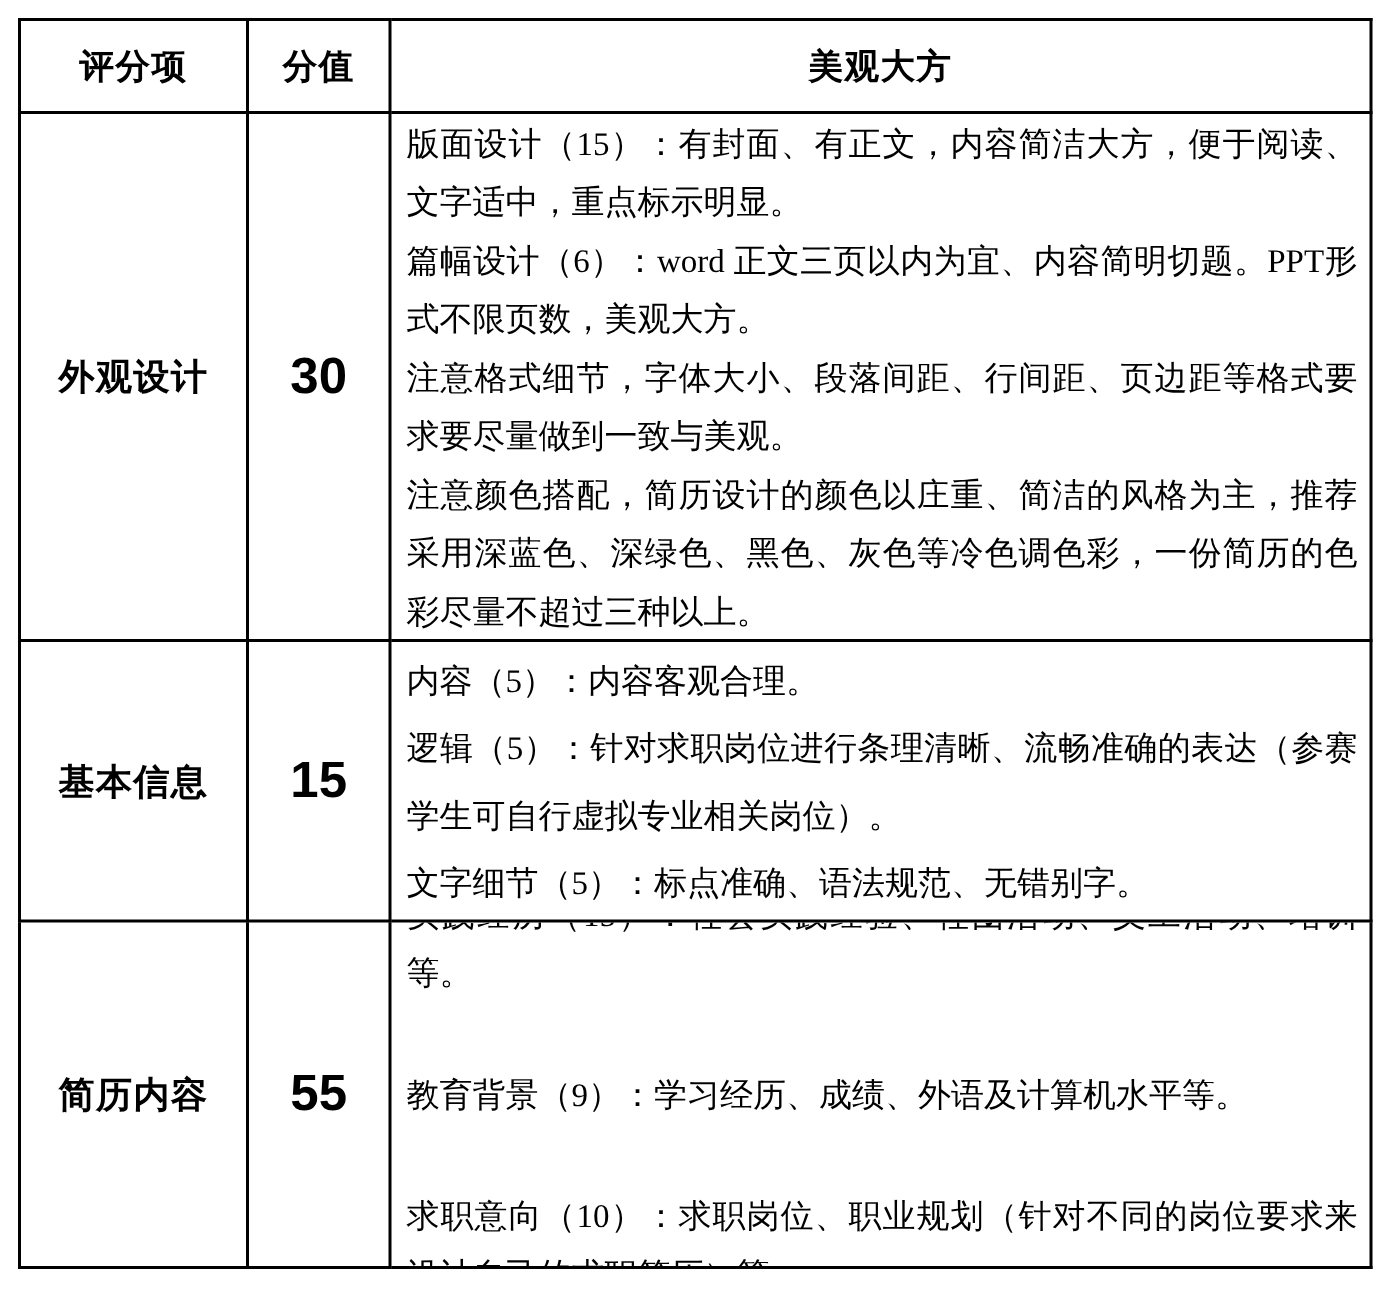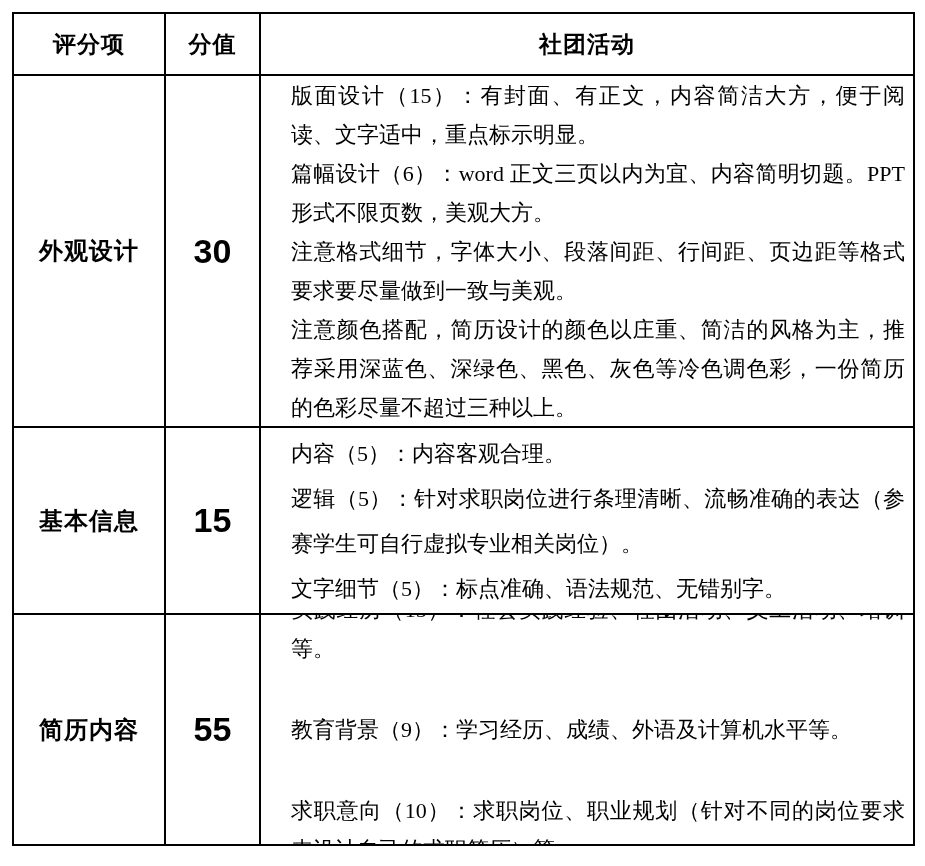--- a/index.html
+++ b/index.html
@@ -65,39 +65,38 @@
     overflow: hidden;
     padding: 0 8px 0 10px;
   }
   .h-r1 { height: 350px; }
   .h-r2 { height: 185px; }
   .h-r3 { height: 229px; gap: 42px; }
   .para {
     font-size: 22px;
     line-height: 39px;
     text-align: justify;
-    margin-left: 20px;
   }
   .h-r2 .para { line-height: 45px; }
 </style>
 </head>
 <body>
 
 <div class="page">
   <table class="scoring">
     <colgroup>
       <col class="c-item">
       <col class="c-score">
       <col class="c-crit">
     </colgroup>
     <tbody>
         <tr>
       <th class="hdr">评分项</th>
       <th class="hdr">分值</th>
-      <th class="hdr">社团活动</th>
+      <th class="hdr">美观大方</th>
     </tr>
 
     <tr>
       <td class="label">外观设计</td>
       <td class="score">30</td>
       <td class="criteria">
         <div class="cell-inner h-r1">
           <div class="para">版面设计（15）：有封面、有正文，内容简洁大方，便于阅读、文字适中，重点标示明显。</div>
           <div class="para">篇幅设计（6）：word 正文三页以内为宜、内容简明切题。PPT形式不限页数，美观大方。</div>
           <div class="para">注意格式细节，字体大小、段落间距、行间距、页边距等格式要求要尽量做到一致与美观。</div>

